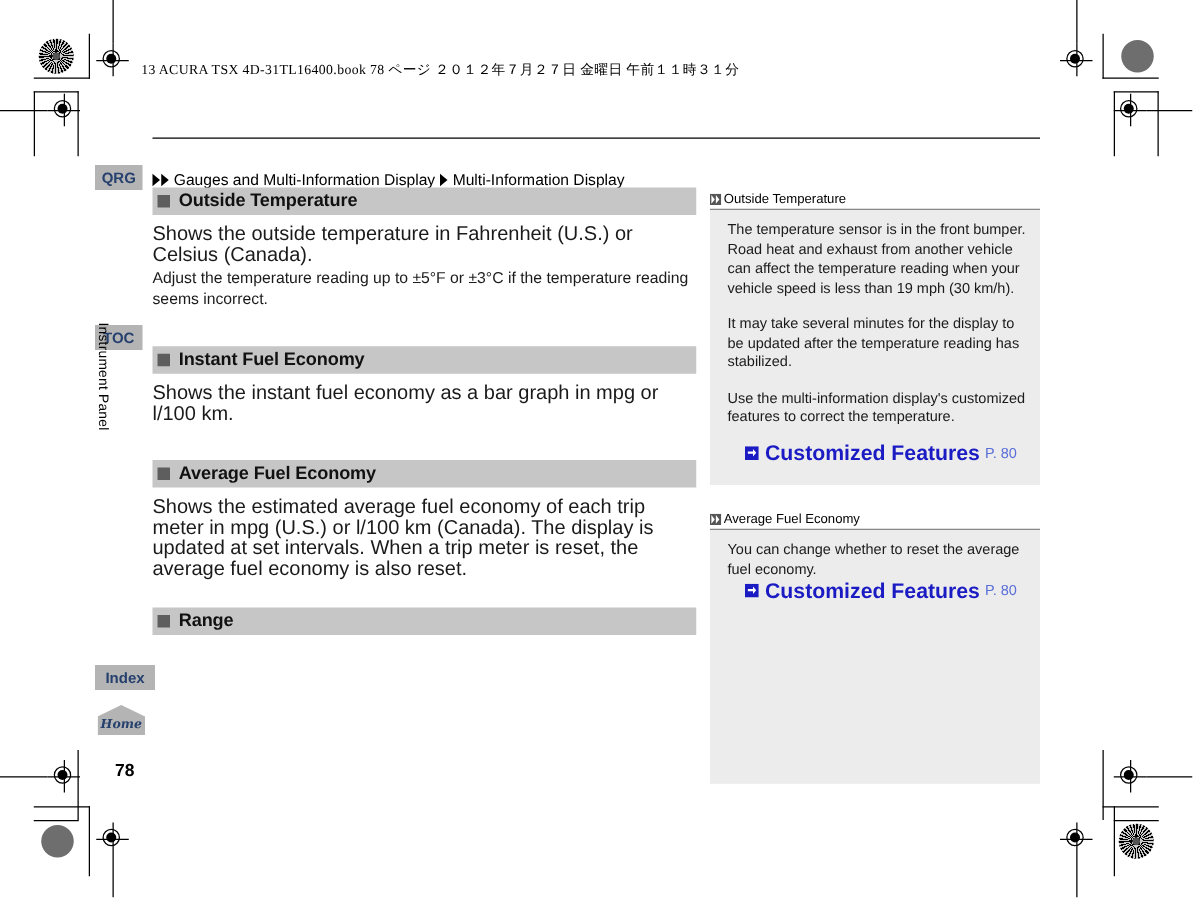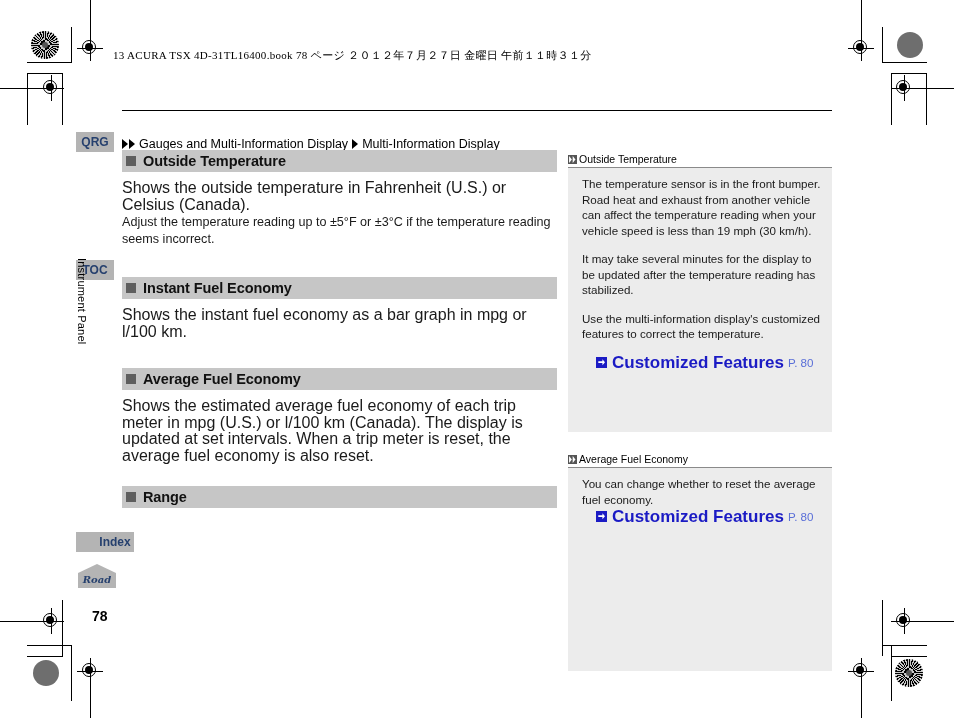--- a/index.html
+++ b/index.html
@@ -128,21 +128,21 @@
     color: #26406e;
     font-weight: bold;
     font-size: 12px;
     text-align: center;
     line-height: 20px;
     width: 38px;
     height: 20px;
   }
   #tab-qrg  { left: 76px; top: 132px; }
   #tab-toc  { left: 76px; top: 212px; margin-top: 48px; }
-  #tab-index{ left: 76px; top: 532px; width: 38px; padding-left: 20px; }
+  #tab-index{ left: 76px; top: 532px; width: 48px; }
 
   #vertical-chapter {
     position: absolute;
     left: 88px;
     top: 258px;
     font-size: 11px;
     color: #000;
     white-space: nowrap;
     transform: rotate(90deg);
     transform-origin: left top;
@@ -252,21 +252,21 @@
     background: #ececec;
     border-top: 1px solid #8a8a8a;
     padding: 8px 10px 10px 14px;
     box-sizing: border-box;
     font-size: 11.6px;
     line-height: 15.5px;
     color: #1a1a1a;
   }
   .note-body p { margin: 0 0 13px 0; }
   .note-body p:last-child { margin-bottom: 0; }
-  #note-temp .note-body { height: 265px; }
+  #note-temp .note-body { height: 221px; }
   #note-avg  .note-body { height: 204px; }
 
   .xref {
     display: flex;
     align-items: center;
     margin-top: 2px;
     padding-left: 14px;
   }
   .xref-icon {
     width: 11px; height: 11px;
@@ -396,21 +396,21 @@
 </div>
 <div id="header-rule"></div>
 
 <div class="side-tab" id="tab-qrg">QRG</div>
 <div class="side-tab" id="tab-toc">TOC</div>
 <div class="side-tab" id="tab-index">Index</div>
 
 <div id="vertical-chapter">Instrument Panel</div>
 
 <div id="tab-home">
-  <span class="home-label">Road</span>
+  <span class="home-label">Home</span>
 </div>
 
 <div id="main-col">
 
   <div>
     <div class="sec-bar">
       <span class="sq-bullet"></span>
       <span class="sec-title">Outside Temperature</span>
     </div>
     <div class="body-para">Shows the outside temperature in Fahrenheit (U.S.) or Celsius (Canada).</div>

